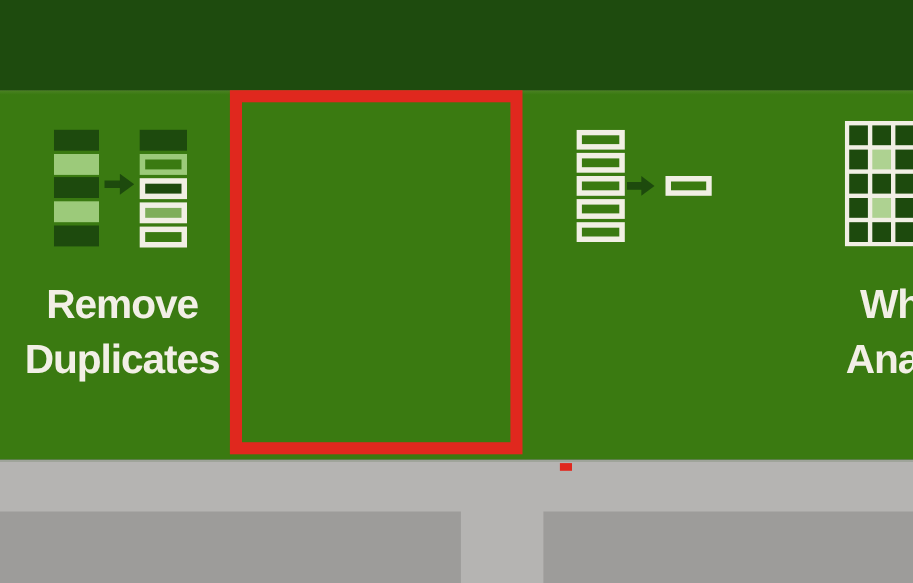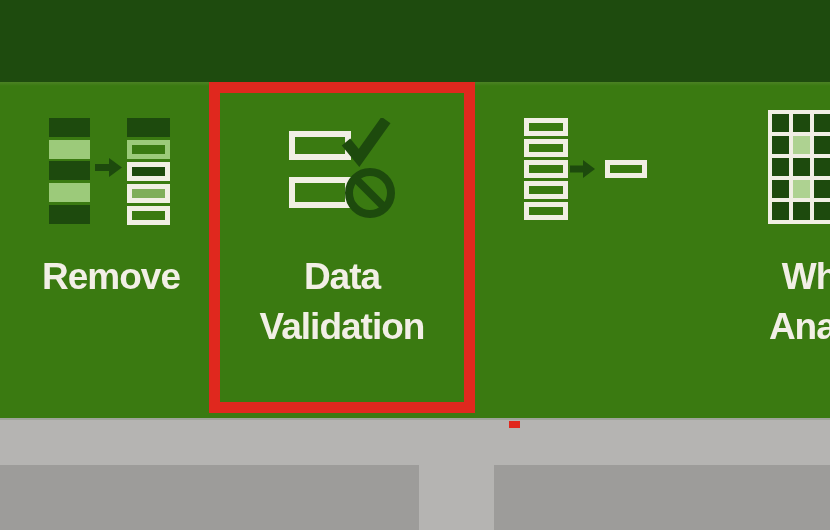--- a/index.html
+++ b/index.html
@@ -63,38 +63,24 @@
           <polygon points="60,43 60,62 73,52.5" fill="#1d4a0d"></polygon>
           <rect x="78" y="3" width="43" height="19" fill="#1d4a0d"></rect>
           <rect x="80.5" y="27.5" width="38" height="14" fill="none" stroke="#9cca7a" stroke-width="5"></rect>
           <rect x="80.5" y="49.5" width="38" height="14" fill="#1d4a0d" stroke="#f1efe4" stroke-width="5"></rect>
           <rect x="80.5" y="71.5" width="38" height="14" fill="#7fae5a" stroke="#f1efe4" stroke-width="5"></rect>
           <rect x="80.5" y="93.5" width="38" height="14" fill="none" stroke="#f1efe4" stroke-width="5"></rect>
         </svg>
       </div>
       <div class="btn-label">
         <span>Remove</span>
+        <span>Duplicates</span>
       </div>
     </div>
 
-    <div class="ribbon-btn btn-2">
-      <div class="icon-wrap">
-        <svg width="116" height="106" viewBox="0 0 116 106">
-          <rect x="8" y="16" width="56" height="23" fill="none" stroke="#f1efe4" stroke-width="6"></rect>
-          <rect x="8" y="62" width="56" height="25" fill="none" stroke="#f1efe4" stroke-width="6"></rect>
-          <polyline points="62,24 75,40 102,2" fill="none" stroke="#1d4a0d" stroke-width="11" stroke-linejoin="miter"></polyline>
-          <circle cx="86" cy="75" r="21" fill="none" stroke="#1d4a0d" stroke-width="8"></circle>
-          <line x1="71" y1="60" x2="101" y2="90" stroke="#1d4a0d" stroke-width="8"></line>
-        </svg>
-      </div>
-      <div class="btn-label">
-        <span>Data</span>
-        <span>Validation</span>
-      </div>
-    </div>
 
     <div class="ribbon-btn btn-3">
       <div class="icon-wrap">
         <svg width="124" height="106" viewBox="0 0 124 106">
           <rect x="2.5" y="2.5" width="39" height="13" fill="none" stroke="#f1efe4" stroke-width="5"></rect>
           <rect x="2.5" y="23.5" width="39" height="13" fill="none" stroke="#f1efe4" stroke-width="5"></rect>
           <rect x="2.5" y="44.5" width="39" height="13" fill="none" stroke="#f1efe4" stroke-width="5"></rect>
           <rect x="2.5" y="65.5" width="39" height="13" fill="none" stroke="#f1efe4" stroke-width="5"></rect>
           <rect x="2.5" y="86.5" width="39" height="13" fill="none" stroke="#f1efe4" stroke-width="5"></rect>
           <line x1="46" y1="51" x2="60" y2="51" stroke="#1d4a0d" stroke-width="7"></line>

